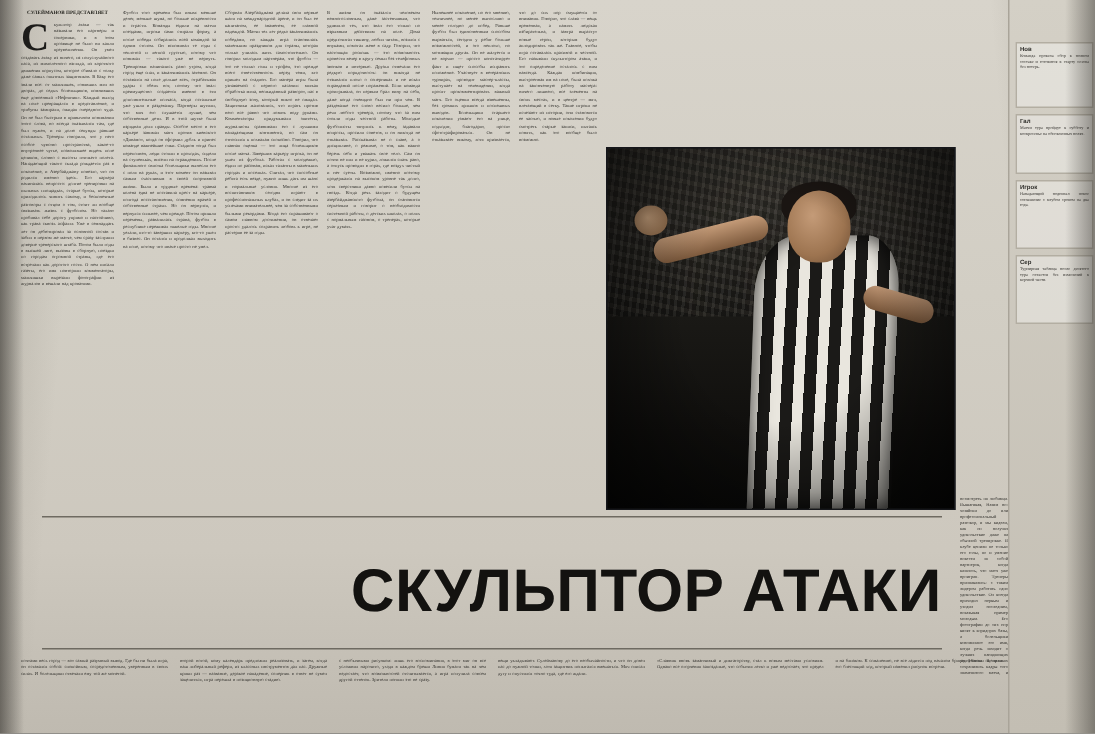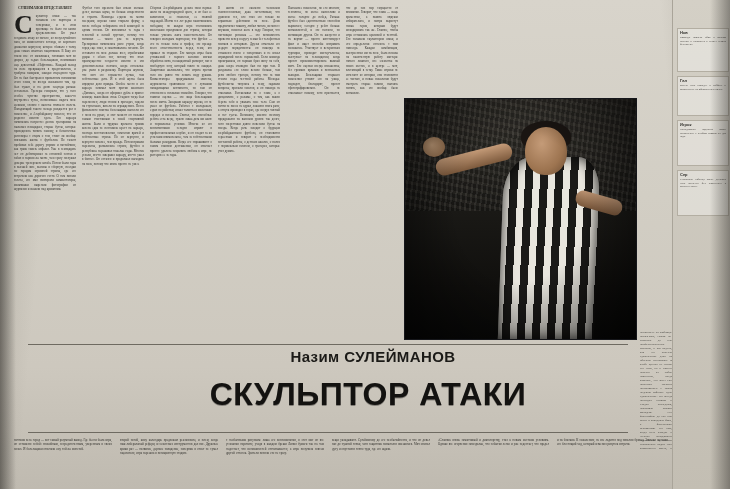--- a/index.html
+++ b/index.html
@@ -176,24 +176,24 @@
     font-weight: bold;
     font-size: 15px;
     letter-spacing: 0.4px;
     color: #1b1a17;
   }
   #headline {
     position: absolute;
     left: 108px;
     top: 370px;
     width: 520px;
-    text-align: center;
+    text-align: right;
     font-family: "Liberation Sans", sans-serif;
     font-weight: bold;
-    font-size: 32px;
+    font-size: 40px;
     line-height: 48px;
     letter-spacing: 0.5px;
     color: #131210;
     text-shadow: 0 0.5px 0 rgba(0,0,0,0.35);
   }
   .rule {
     position: absolute;
     background: #6e6a61;
     height: 1px;
   }
@@ -270,21 +270,20 @@
     <div class="ph-hair"></div>
     <div class="ph-head"></div>
     <div class="ph-vign"></div>
   </div>
 
   <div class="col" style="left:640px; top:330px; width:32px; height:120px;">
     <div class="txt" style="font-size:2.9px; line-height:4px;">посмотреть на любимца. Вышагивая, Назим по-хозяйски до или профессиональный разговор, и мы видели, как он получал удовольствие даже на обычной тренировке. В клубе ценили не только его голы, но и умение повести за собой партнеров, когда казалось, что матч уже проигран. Тренеры признавались: с таким лидером работать одно удовольствие. Он всегда приходил первым и уходил последним, показывая пример молодым. Его фотографии до сих пор висят в коридорах базы, а болельщики вспоминают его имя, когда речь заходит о лучших нападающих республики. В архивах сохранились кадры того знаменитого матча, и каждый новый просмотр открывает что-то новое в его движениях.</div>
   </div>
 
   <div class="rule" style="left:28px; top:344px; width:600px;"></div>
-  <div id="byline-main">Назим СУЛЕЙМАНОВ</div>
   <div id="headline">СКУЛЬПТОР АТАКИ</div>
   <div class="rule" style="left:28px; top:432px; width:600px;"></div>
 
   <div class="col bcol" style="left:14px; top:438px; width:98px; height:48px;">
     <div class="txt">почтами весь город — вот самый разумный вывод. Где бы ни была игра, он оставался собой: спокойным, сосредоточенным, уверенным в своих силах. И болельщики отвечали ему той же монетой.</div>
   </div>
   <div class="col bcol" style="left:120px; top:438px; width:98px; height:48px;">
     <div class="txt">второй ногой, кому календарь предложил реализовать, и затем, когда наш либеральный рефери, из классных инструментов дал пас. Дружные крики раз — название, дерзкое нападение, соперник в ответ не сумел зацепиться, игра перешла в позиционную стадию.</div>
   </div>
   <div class="col bcol" style="left:226px; top:438px; width:98px; height:48px;">

